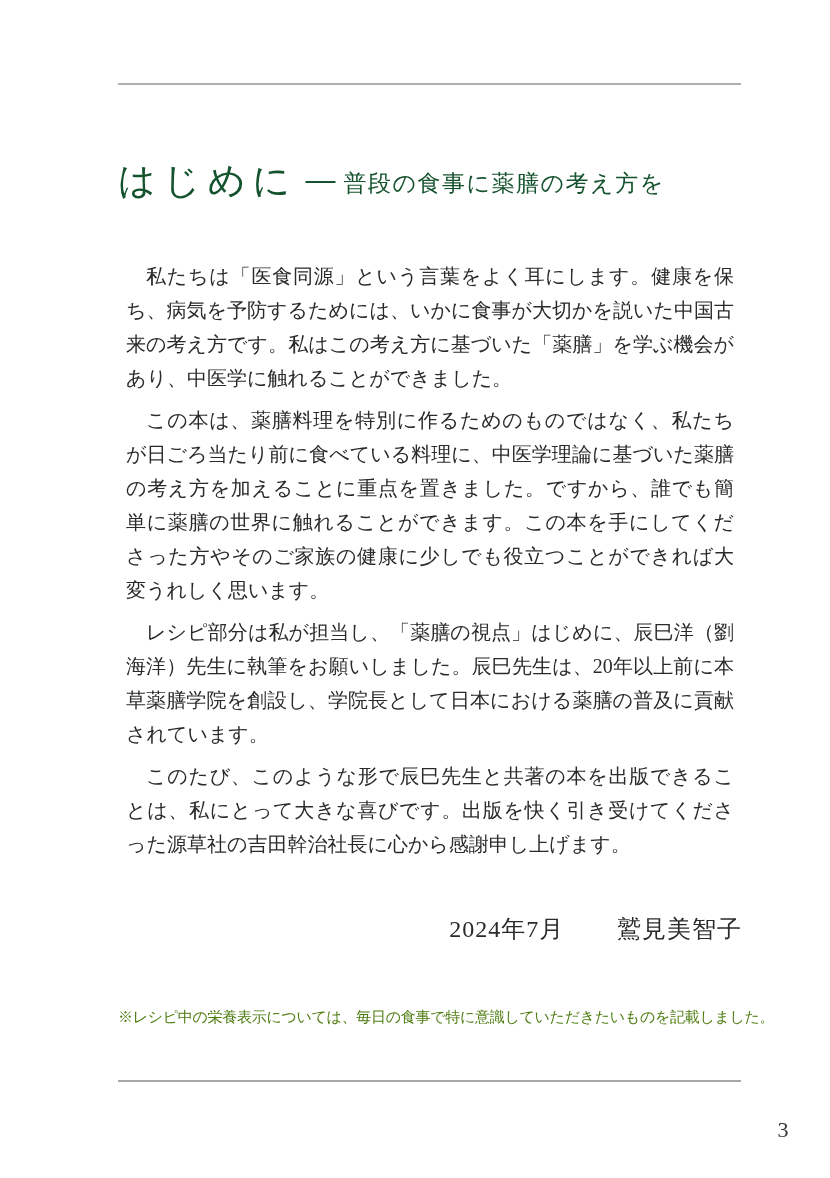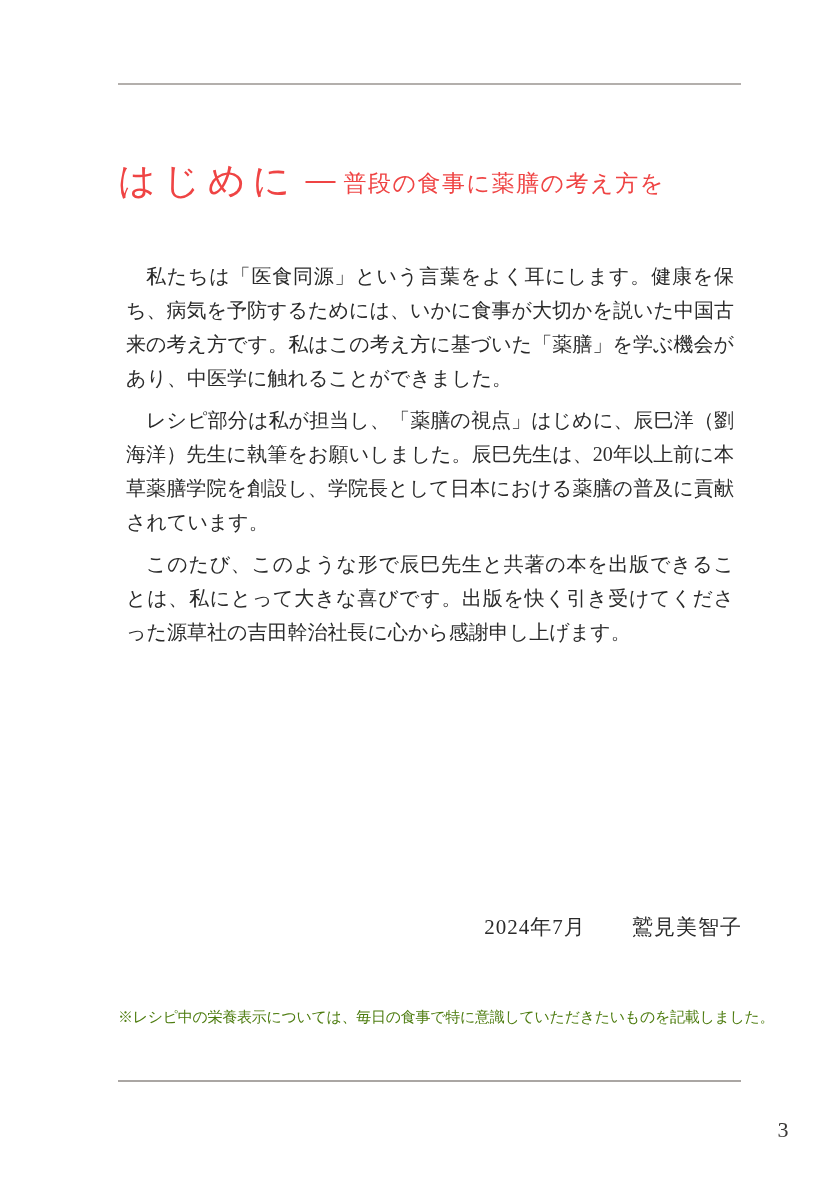--- a/index.html
+++ b/index.html
@@ -27,21 +27,21 @@
   .rule-bottom { top: 1080px; }
 
   .title-block {
     position: absolute;
     left: 118px;
     top: 156px;
     width: 624px;
     white-space: nowrap;
     font-family: "Liberation Sans", sans-serif;
     font-weight: 300;
-    color: #ef4444;
+    color: #14532d;
   }
   .title-main {
     font-size: 37px;
     letter-spacing: 7px;
     vertical-align: baseline;
   }
   .title-dash {
     font-size: 30px;
     margin: 0 10px 0 8px;
     vertical-align: 3px;
@@ -66,21 +66,21 @@
   .body-text p {
     margin: 8px;
     text-indent: 1em;
   }
 
   .signature {
     position: absolute;
     left: 118px;
     top: 913px;
     width: 624px;
-    font-size: 21px;
+    font-size: 24px;
     text-align: right;
     letter-spacing: 1px;
   }
   .signature .sig-date { margin-right: 2.2em; }
 
   .footnote {
     position: absolute;
     left: 118px;
     top: 1008px;
     width: 640px;
@@ -107,20 +107,21 @@
 <div class="page">
 
   <div class="rule rule-top"></div>
 
   <h1 class="title-block" style="margin:0;">
     <span class="title-main">はじめに</span><span class="title-dash">—</span><span class="title-sub">普段の食事に薬膳の考え方を</span>
   </h1>
 
   <div class="body-text">
     <p>私たちは「医食同源」という言葉をよく耳にします。健康を保ち、病気を予防するためには、いかに食事が大切かを説いた中国古来の考え方です。私はこの考え方に基づいた「薬膳」を学ぶ機会があり、中医学に触れることができました。</p>
+    <p>この本は、薬膳料理を特別に作るためのものではなく、私たちが日ごろ当たり前に食べている料理に、中医学理論に基づいた薬膳の考え方を加えることに重点を置きました。ですから、誰でも簡単に薬膳の世界に触れることができます。この本を手にしてくださった方やそのご家族の健康に少しでも役立つことができれば大変うれしく思います。</p>
     <p>レシピ部分は私が担当し、「薬膳の視点」はじめに、辰巳洋（劉海洋）先生に執筆をお願いしました。辰巳先生は、20年以上前に本草薬膳学院を創設し、学院長として日本における薬膳の普及に貢献されています。</p>
     <p>このたび、このような形で辰巳先生と共著の本を出版できることは、私にとって大きな喜びです。出版を快く引き受けてくださった源草社の吉田幹治社長に心から感謝申し上げます。</p>
   </div>
 
   <div class="signature">
     <span class="sig-date">2024年7月</span><span class="sig-author">鷲見美智子</span>
   </div>
 
   <div class="footnote">※レシピ中の栄養表示については、毎日の食事で特に意識していただきたいものを記載しました。</div>
 

